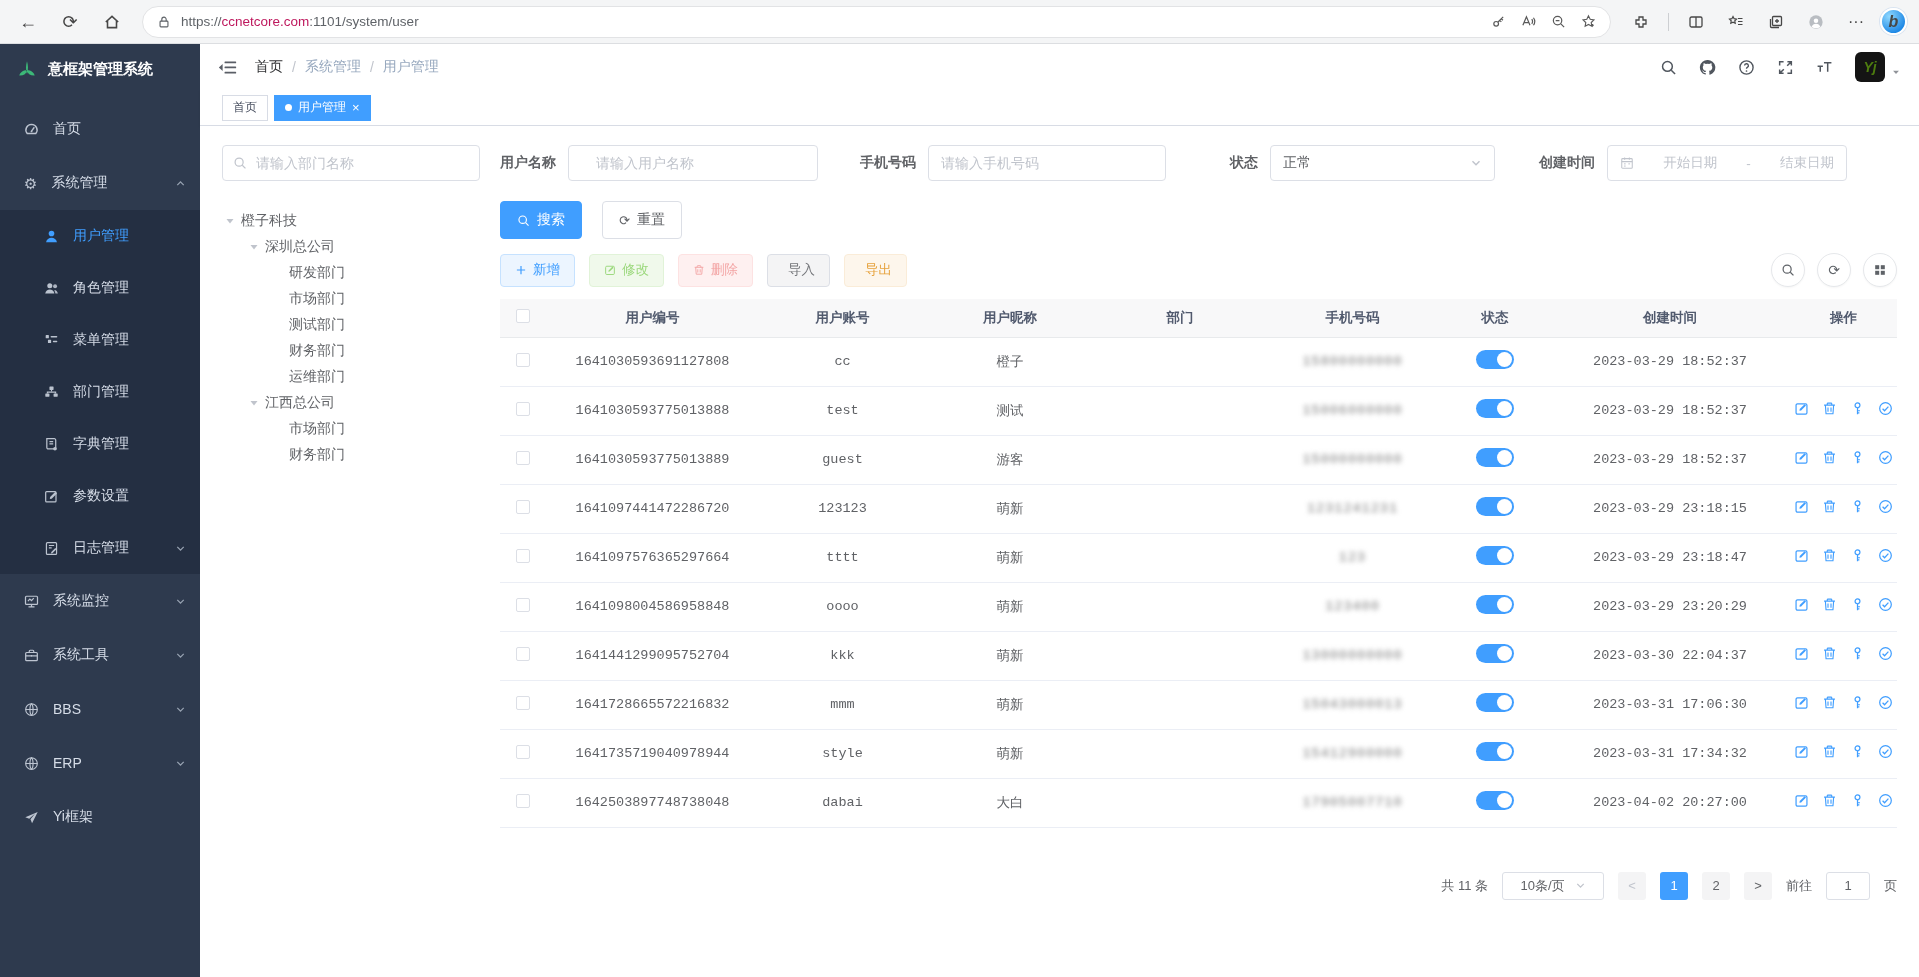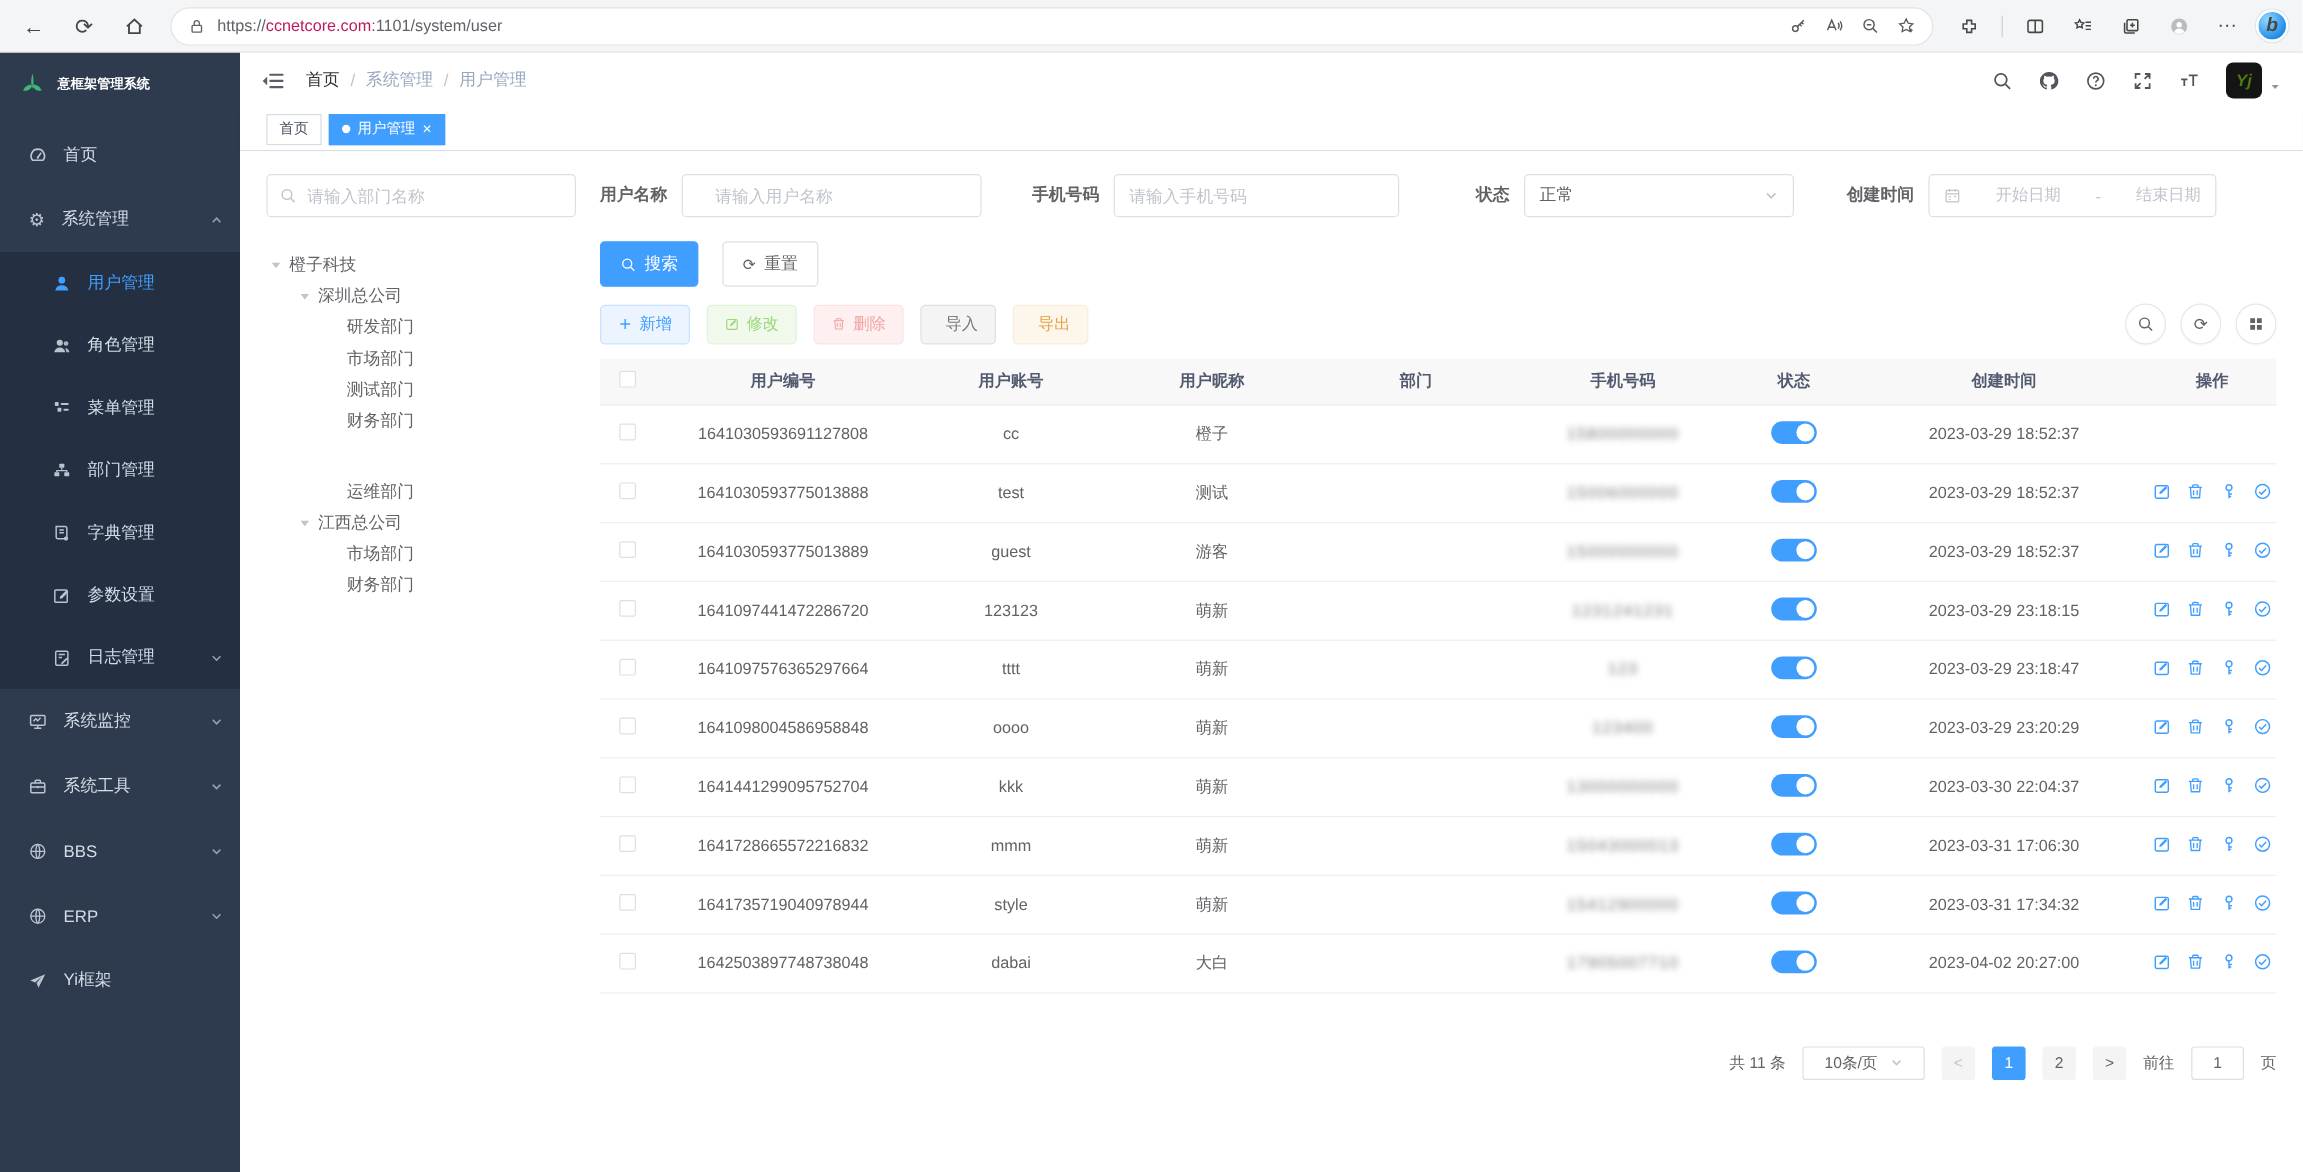--- a/index.html
+++ b/index.html
@@ -19,21 +19,21 @@
   .url-host{color:#be185d;}
   .pill-icons{display:flex;align-items:center;gap:2px;}
   .btools{display:flex;align-items:center;gap:8px;}
   .btools .bbtn{font-size:16px;color:#474747;}
   .bsep{width:1px;height:18px;background:#cdcfd2;margin:0 3px;}
   .copilot{width:27px;height:27px;border-radius:50%;background:radial-gradient(circle at 32% 28%,#8fd8ff,#1e88e5 75%);color:#fff;font-weight:bold;font-style:italic;font-size:15px;border:2px solid #fff;box-shadow:0 0 0 1px #d9e4f1;display:flex;align-items:center;justify-content:center;}
 
   
   .app{flex:1;display:flex;min-height:0;}
   .sidebar{width:200px;flex:0 0 auto;background:#2e3a4e;color:#d6dde8;display:flex;flex-direction:column;overflow:hidden;}
-  .logo{height:50px;display:flex;align-items:center;gap:10px;padding-left:16px;color:#fff;font-size:11px;font-weight:bold;flex:0 0 auto;}
+  .logo{height:50px;display:flex;align-items:center;gap:10px;padding-left:16px;color:#fff;font-size:15px;font-weight:bold;flex:0 0 auto;}
   .logo .icon{font-size:22px;}
   #sidebar-menu{flex:1;padding-top:8px;overflow:hidden;}
   .menu-item{height:54px;display:flex;align-items:center;gap:14px;padding:0 14px 0 24px;font-size:14px;cursor:pointer;white-space:nowrap;}
   .menu-item .icon{font-size:15px;opacity:.85;}
   .menu-item .mi-label{flex:1;}
   .menu-item .chev{font-size:11px;color:#97a2b1;opacity:1;}
   .submenu{background:#242f42;}
   .menu-item.sub{height:52px;padding-left:44px;}
   .menu-item.active{color:var(--primary);}
   .menu-item.active .icon{opacity:1;}
@@ -88,21 +88,21 @@
   .tbtn{height:33px;border-radius:4px;border:1px solid;font-size:13.5px;display:inline-flex;align-items:center;gap:6px;padding:0 14px;font-family:inherit;cursor:pointer;}
   .tbtn .icon{font-size:12px;display:inline-flex;}
   .tbtn.add{background:#ecf5ff;border-color:#c6e2ff;color:var(--primary);}
   .tbtn.modify{background:#f0f9eb;border-color:#e1f3d8;color:#9bd87c;}
   .tbtn.del{background:#fef0f0;border-color:#fde2e2;color:#f3a3a3;}
   .tbtn.imp{background:#f4f4f5;border-color:#dcdfe6;color:#74767a;}
   .tbtn.exp{background:#fdf6ec;border-color:#faecd8;color:#e6a23c;}
   .tool-circles{margin-left:auto;display:flex;gap:12px;}
   .circle-btn{width:34px;height:34px;border-radius:50%;border:1px solid #e6e8eb;background:#fff;display:flex;align-items:center;justify-content:center;color:#5f6368;font-size:14px;box-shadow:0 1px 2px rgba(0,0,0,.04);cursor:pointer;}
 
-  .user-table{margin-top:12px;width:100%;border-collapse:collapse;table-layout:fixed;font-size:13.5px;color:#606266;}
+  .user-table{margin-top:12px;width:100%;border-collapse:collapse;table-layout:fixed;font-size:13.5px;color:#606266;font-family:Liberation Mono, monospace;}
   .user-table th{background:#f8f8f9;height:38px;font-weight:bold;color:#515a6e;border-bottom:1px solid #e8eaec;text-align:center;}
   .user-table td{height:49px;border-bottom:1px solid #ebeef5;text-align:center;vertical-align:middle;overflow:hidden;white-space:nowrap;}
   .cbox{display:inline-block;width:14px;height:14px;border:1px solid #dcdfe6;border-radius:2px;background:#fff;cursor:pointer;}
   .blurred{filter:blur(2.6px);color:#7d7d7d;letter-spacing:1px;}
   .toggle{display:inline-block;width:38px;height:19px;border-radius:10px;background:var(--primary);position:relative;cursor:pointer;}
   .toggle::after{content:"";position:absolute;top:2px;right:2px;width:15px;height:15px;border-radius:50%;background:#fff;}
   .act{display:inline-flex;gap:13px;align-items:center;}
   .abtn{color:var(--primary);font-size:15px;display:inline-flex;cursor:pointer;}
 
   .pagination{display:flex;justify-content:flex-end;align-items:center;gap:14px;margin-top:44px;font-size:13px;color:#606266;flex:0 0 auto;}
@@ -525,21 +525,21 @@
                 <span class="tree-label">市场部门</span>
               </div>
               <div class="tree-row" style="padding-left: 48px;">
                 <span class="tcaret-space"></span>
                 <span class="tree-label">测试部门</span>
               </div>
               <div class="tree-row" style="padding-left: 48px;">
                 <span class="tcaret-space"></span>
                 <span class="tree-label">财务部门</span>
               </div>
-              <div class="tree-row" style="padding-left: 48px; margin-top: 33px;">
+              <div class="tree-row" style="padding-left: 48px;">
                 <span class="tcaret-space"></span>
                 <span class="tree-label">运维部门</span>
               </div>
               <div class="tree-row" style="padding-left: 24px;">
                 <span class="icon tcaret">
                   <svg viewBox="0 0 10 10" fill="currentColor">
                     <path d="M1.5 3h7L5 7.5z"></path>
                   </svg>
                 </span>
                 <span class="tree-label">江西总公司</span>

